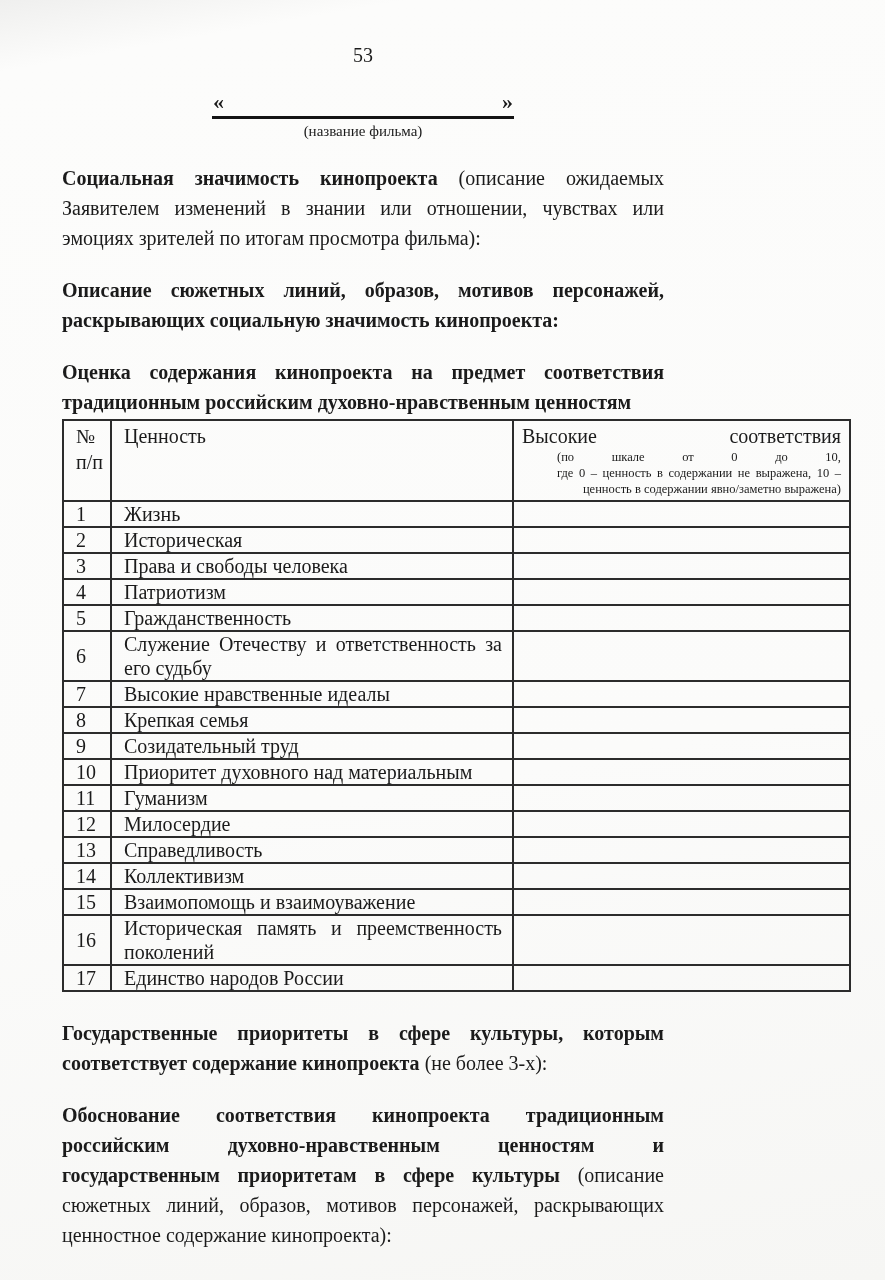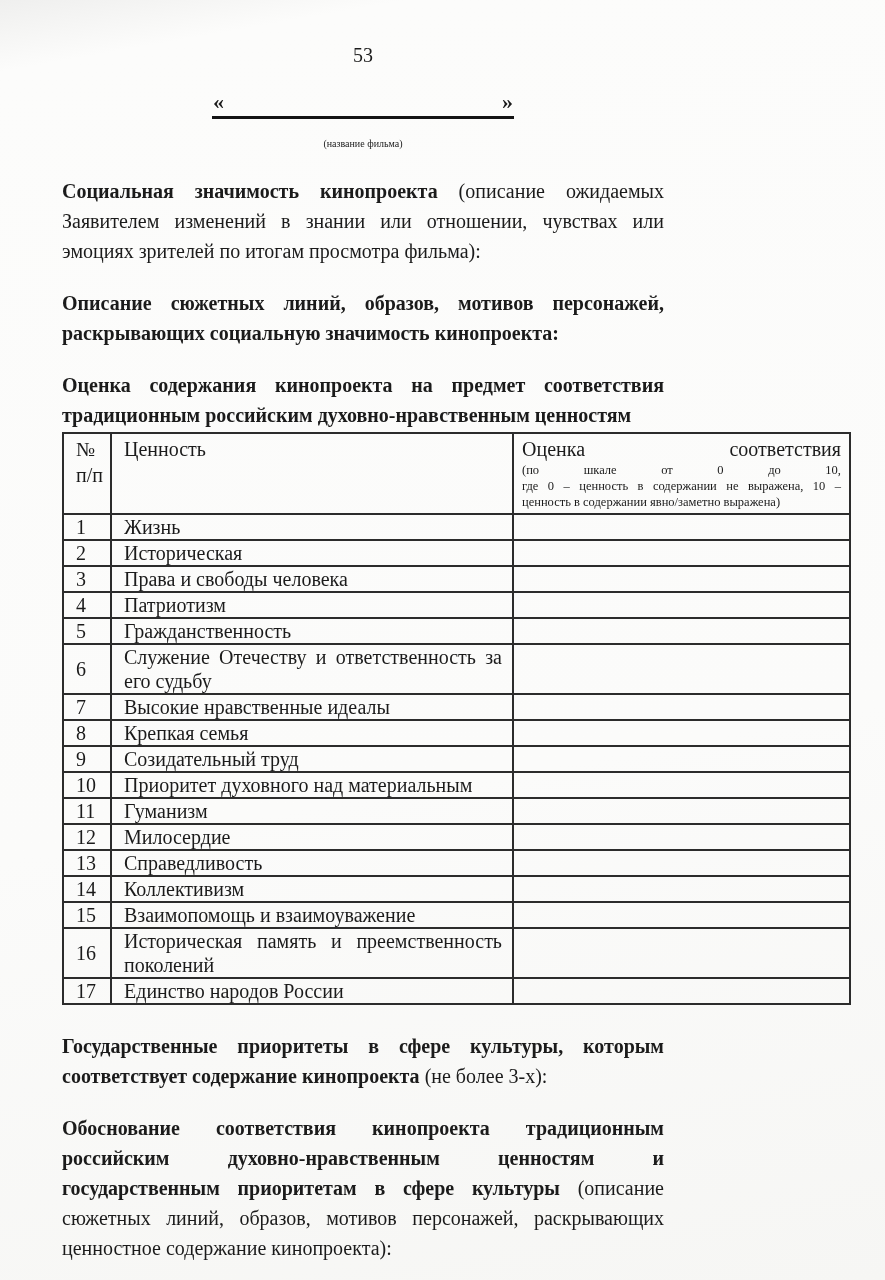--- a/index.html
+++ b/index.html
@@ -18,42 +18,42 @@
     text-align:center; font-size:21.5px; font-weight:bold;
     margin:12px 0 0; line-height:30px; letter-spacing:0.3px;
   }
 
   .film-blank-wrap { margin-top:18px; text-align:center; }
   .film-blank {
     display:inline-flex; justify-content:space-between; align-items:flex-end;
     width:300px; border-bottom:3px solid #141414;
     font-weight:bold; font-size:22px; line-height:28px; padding:0 1px;
   }
-  .film-caption { font-size:10px; line-height:20px; margin-top:15px; }
+  .film-caption { font-size:15px; line-height:20px; margin-top:2px; }
 
   .para { font-size:20px; line-height:30px; text-align:justify; margin:22px 0 0; }
   .para.first { margin-top:22px; }
   .b { font-weight:bold; }
 
   table.values {
     border-collapse:collapse; margin-top:2px;
     width:787px; table-layout:fixed;
     font-size:20px;
   }
   table.values td { border:2px solid #2c2c2c; }
   col.c1 { width:48px; }
   col.c2 { width:402px; }
   col.c3 { width:337px; }
 
   td.hc1 { vertical-align:top; padding:2px 0 2px 12px; line-height:26px; }
   td.hc2 { vertical-align:top; padding:2px 10px 2px 12px; line-height:26px; }
   td.hc3 { vertical-align:top; padding:2px 8px 3px 8px; }
   .c3-title { display:flex; justify-content:space-between; line-height:26px; font-size:20px; }
-  .c3-note { font-size:12.5px; line-height:16px; text-align:left; }
-  .c3-note.jl { text-align:justify; text-align-last:justify; }
+  .c3-note { font-size:12.5px; line-height:16px; text-align:right; }
+  .c3-note.jl { text-align:justify; text-align-last:justify;margin-left:35px; }
 
   td.num { vertical-align:middle; padding:0 0 0 12px; line-height:24px; }
   td.val { vertical-align:middle; padding:0 10px 0 12px; line-height:24px; text-align:justify; }
   td.score { vertical-align:middle; }
 
   .para.after-table { margin-top:26px; }
 </style>
 </head>
 <body>
 
@@ -84,21 +84,21 @@
       </colgroup>
     <tbody>
       <tr>
         <td class="hc1">
           <div>№</div>
           <div>п/п</div>
         </td>
         <td class="hc2">Ценность</td>
         <td class="hc3">
           <div class="c3-title">
-            <span>Оценка</span>
+            <span>Высокие</span>
             <span>соответствия</span>
           </div>
           <div class="c3-note jl">(по шкале от 0 до 10,</div>
           <div class="c3-note jl">где 0 – ценность в содержании не выражена, 10 –</div>
           <div class="c3-note">ценность в содержании явно/заметно выражена)</div>
         </td>
       </tr>
       <tr>
           <td class="num">1</td>
           <td class="val">Жизнь</td>

